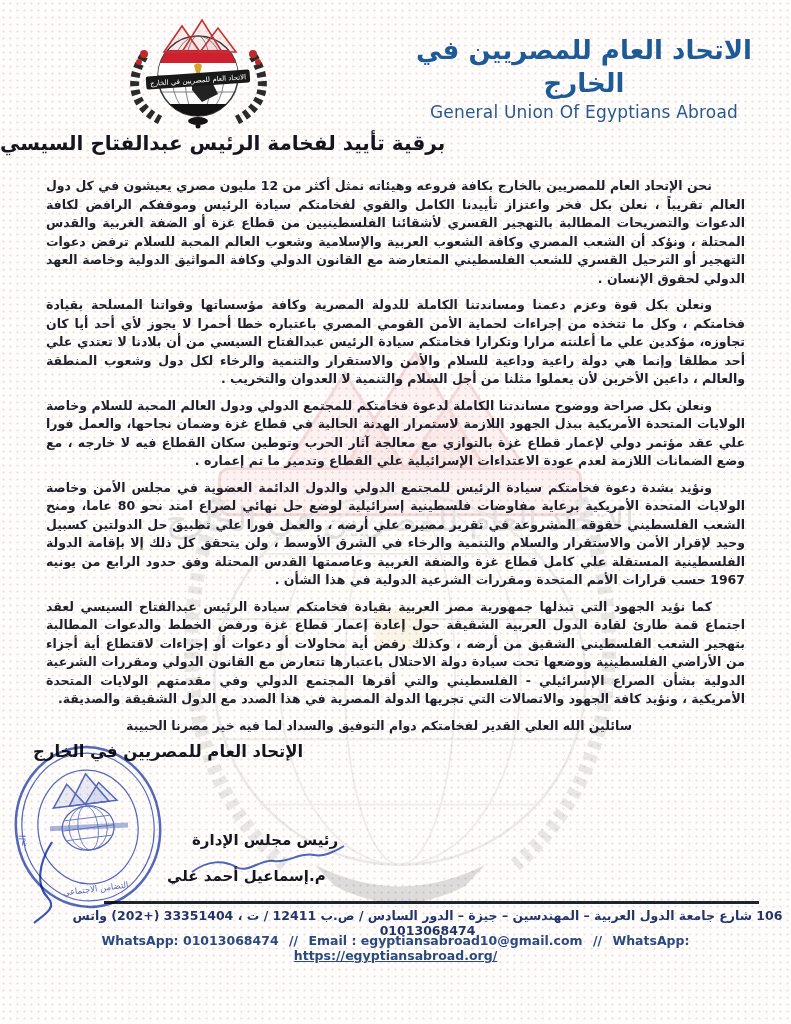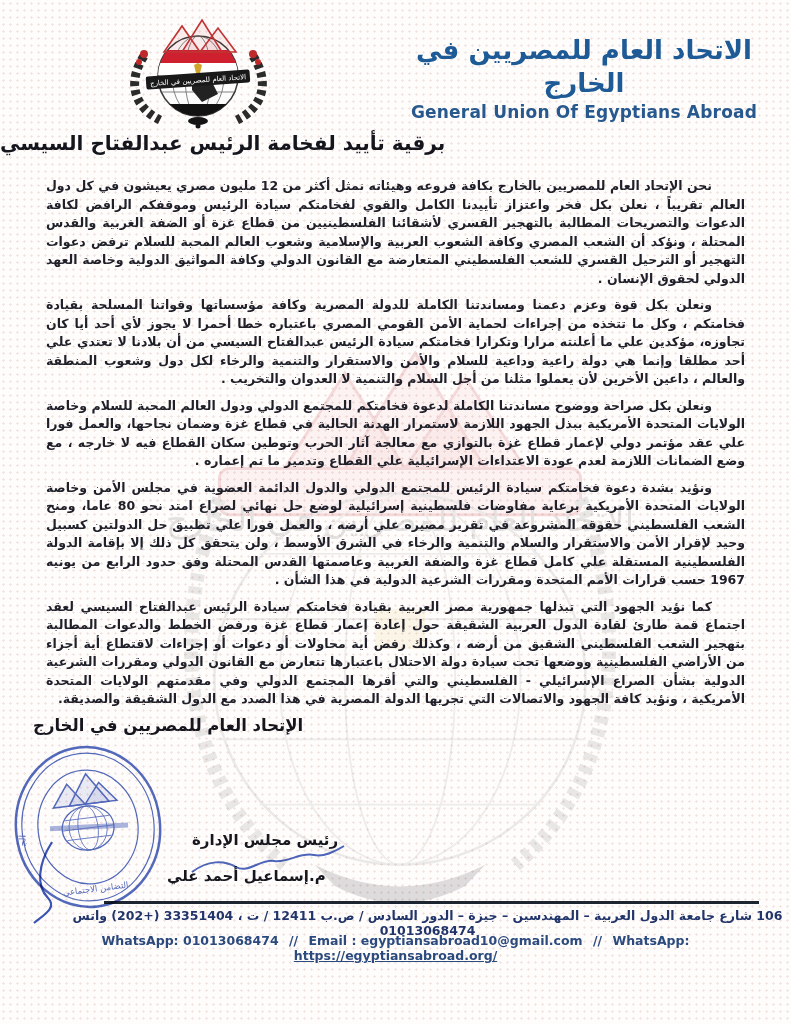--- a/index.html
+++ b/index.html
@@ -8,21 +8,21 @@
     background-color:#fffdfc;
     background-image:radial-gradient(circle, rgba(233,210,205,.55) 1px, transparent 1.4px);
     background-size:7px 7px;
     font-family:"DejaVu Sans", sans-serif;
     color:#20202a;
   }
   
   .logo{position:absolute;left:126px;top:18px;width:145px;height:112px;z-index:2;}
   .header-text{position:absolute;left:393px;top:34px;width:382px;text-align:center;z-index:2;}
   .org-ar{font-size:26px;font-weight:bold;color:#1d5a96;direction:rtl;line-height:1.25;}
-  .org-en{font-size:17px;font-weight:bold;color:#27598e;margin-top:3px;letter-spacing:.2px;}
+  .org-en{font-size:17px;font-weight:normal;color:#27598e;margin-top:3px;letter-spacing:.2px;}
   .doc-title{position:absolute;top:131px;left:0;width:100%;text-align:left;
     font-size:20px;font-weight:bold;color:#15151d;direction:rtl;z-index:2;}
   
   .watermark{position:absolute;left:160px;top:318px;width:480px;height:592px;opacity:.16;z-index:0;}
   
   .body-text{position:absolute;top:177px;left:33px;width:725px;z-index:1;
     direction:rtl;text-align:justify;font-size:12.5px;font-weight:bold;
     line-height:18.5px;color:#20202a;}
   .body-text p{margin:0 13px 8px;text-indent:33px;}
   .closing{text-indent:0;text-align:center;margin:3px 0 0;}
@@ -115,20 +115,21 @@
     <path d="M415,180 C465,310 452,460 350,545" fill="none" stroke="#777777" stroke-width="14" stroke-dasharray="7 6"></path>
     <path d="M150,545 Q235,588 320,545 L300,566 Q235,600 170,566 Z" fill="#333333"></path>
   </svg>
 
   <div class="body-text">
     <p>نحن الإتحاد العام للمصريين بالخارج بكافة فروعه وهيئاته نمثل أكثر من 12 مليون مصري يعيشون في كل دول العالم تقريباً ، نعلن بكل فخر واعتزاز تأييدنا الكامل والقوي لفخامتكم سيادة الرئيس وموقفكم الرافض لكافة الدعوات والتصريحات المطالبة بالتهجير القسري لأشقائنا الفلسطينيين من قطاع غزة أو الضفة الغربية والقدس المحتلة ، ونؤكد أن الشعب المصري وكافة الشعوب العربية والإسلامية وشعوب العالم المحبة للسلام ترفض دعوات التهجير أو الترحيل القسري للشعب الفلسطيني المتعارضة مع القانون الدولي وكافة المواثيق الدولية وخاصة العهد الدولي لحقوق الإنسان .</p>
     <p>ونعلن بكل قوة وعزم دعمنا ومساندتنا الكاملة للدولة المصرية وكافة مؤسساتها وقواتنا المسلحة بقيادة فخامتكم ، وكل ما تتخذه من إجراءات لحماية الأمن القومي المصري باعتباره خطا أحمرا لا يجوز لأي أحد أيا كان تجاوزه، مؤكدين علي ما أعلنته مرارا وتكرارا فخامتكم سيادة الرئيس عبدالفتاح السيسي من أن بلادنا لا تعتدي علي أحد مطلقا وإنما هي دولة راعية وداعية للسلام والأمن والاستقرار والتنمية والرخاء لكل دول وشعوب المنطقة والعالم ، داعين الأخرين لأن يعملوا مثلنا من أجل السلام والتنمية لا العدوان والتخريب .</p>
     <p>ونعلن بكل صراحة ووضوح مساندتنا الكاملة لدعوة فخامتكم للمجتمع الدولي ودول العالم المحبة للسلام وخاصة الولايات المتحدة الأمريكية ببذل الجهود اللازمة لاستمرار الهدنة الحالية في قطاع غزة وضمان نجاحها، والعمل فورا علي عقد مؤتمر دولي لإعمار قطاع غزة بالتوازي مع معالجة آثار الحرب وتوطين سكان القطاع فيه لا خارجه ، مع وضع الضمانات اللازمة لعدم عودة الاعتداءات الإسرائيلية علي القطاع وتدمير ما تم إعماره .</p>
     <p>ونؤيد بشدة دعوة فخامتكم سيادة الرئيس للمجتمع الدولي والدول الدائمة العضوية في مجلس الأمن وخاصة الولايات المتحدة الأمريكية برعاية مفاوضات فلسطينية إسرائيلية لوضع حل نهائي لصراع امتد نحو 80 عاما، ومنح الشعب الفلسطيني حقوقه المشروعة في تقرير مصيره علي أرضه ، والعمل فورا علي تطبيق حل الدولتين كسبيل وحيد لإقرار الأمن والاستقرار والسلام والتنمية والرخاء في الشرق الأوسط ، ولن يتحقق كل ذلك إلا بإقامة الدولة الفلسطينية المستقلة علي كامل قطاع غزة والضفة الغربية وعاصمتها القدس المحتلة وفق حدود الرابع من يونيه 1967 حسب قرارات الأمم المتحدة ومقررات الشرعية الدولية في هذا الشأن .</p>
     <p>كما نؤيد الجهود التي تبذلها جمهورية مصر العربية بقيادة فخامتكم سيادة الرئيس عبدالفتاح السيسي لعقد اجتماع قمة طارئ لقادة الدول العربية الشقيقة حول إعادة إعمار قطاع غزة ورفض الخطط والدعوات المطالبة بتهجير الشعب الفلسطيني الشقيق من أرضه ، وكذلك رفض أية محاولات أو دعوات أو إجراءات لاقتطاع أية أجزاء من الأراضي الفلسطينية ووضعها تحت سيادة دولة الاحتلال باعتبارها تتعارض مع القانون الدولي ومقررات الشرعية الدولية بشأن الصراع الإسرائيلي - الفلسطيني والتي أقرها المجتمع الدولي وفي مقدمتهم الولايات المتحدة الأمريكية ، ونؤيد كافة الجهود والاتصالات التي تجريها الدولة المصرية في هذا الصدد مع الدول الشقيقة والصديقة.</p>
+    <p class="closing">سائلين الله العلي القدير لفخامتكم دوام التوفيق والسداد لما فيه خير مصرنا الحبيبة</p>
     <div class="org-line">الإتحاد العام للمصريين في الخارج</div>
   </div>
 
   <div class="signer-title">رئيس مجلس الإدارة</div>
   <div class="signer-name">م.إسماعيل أحمد علي</div>
 
   <svg class="stamp" viewBox="0 0 160 175">
     <g transform="rotate(-7 80 87)" stroke="#3a55b5" fill="none">
       <ellipse cx="80" cy="87" rx="72" ry="80" stroke-width="2.5"></ellipse>
       <ellipse cx="80" cy="87" rx="66" ry="74" stroke-width="1.2"></ellipse>

